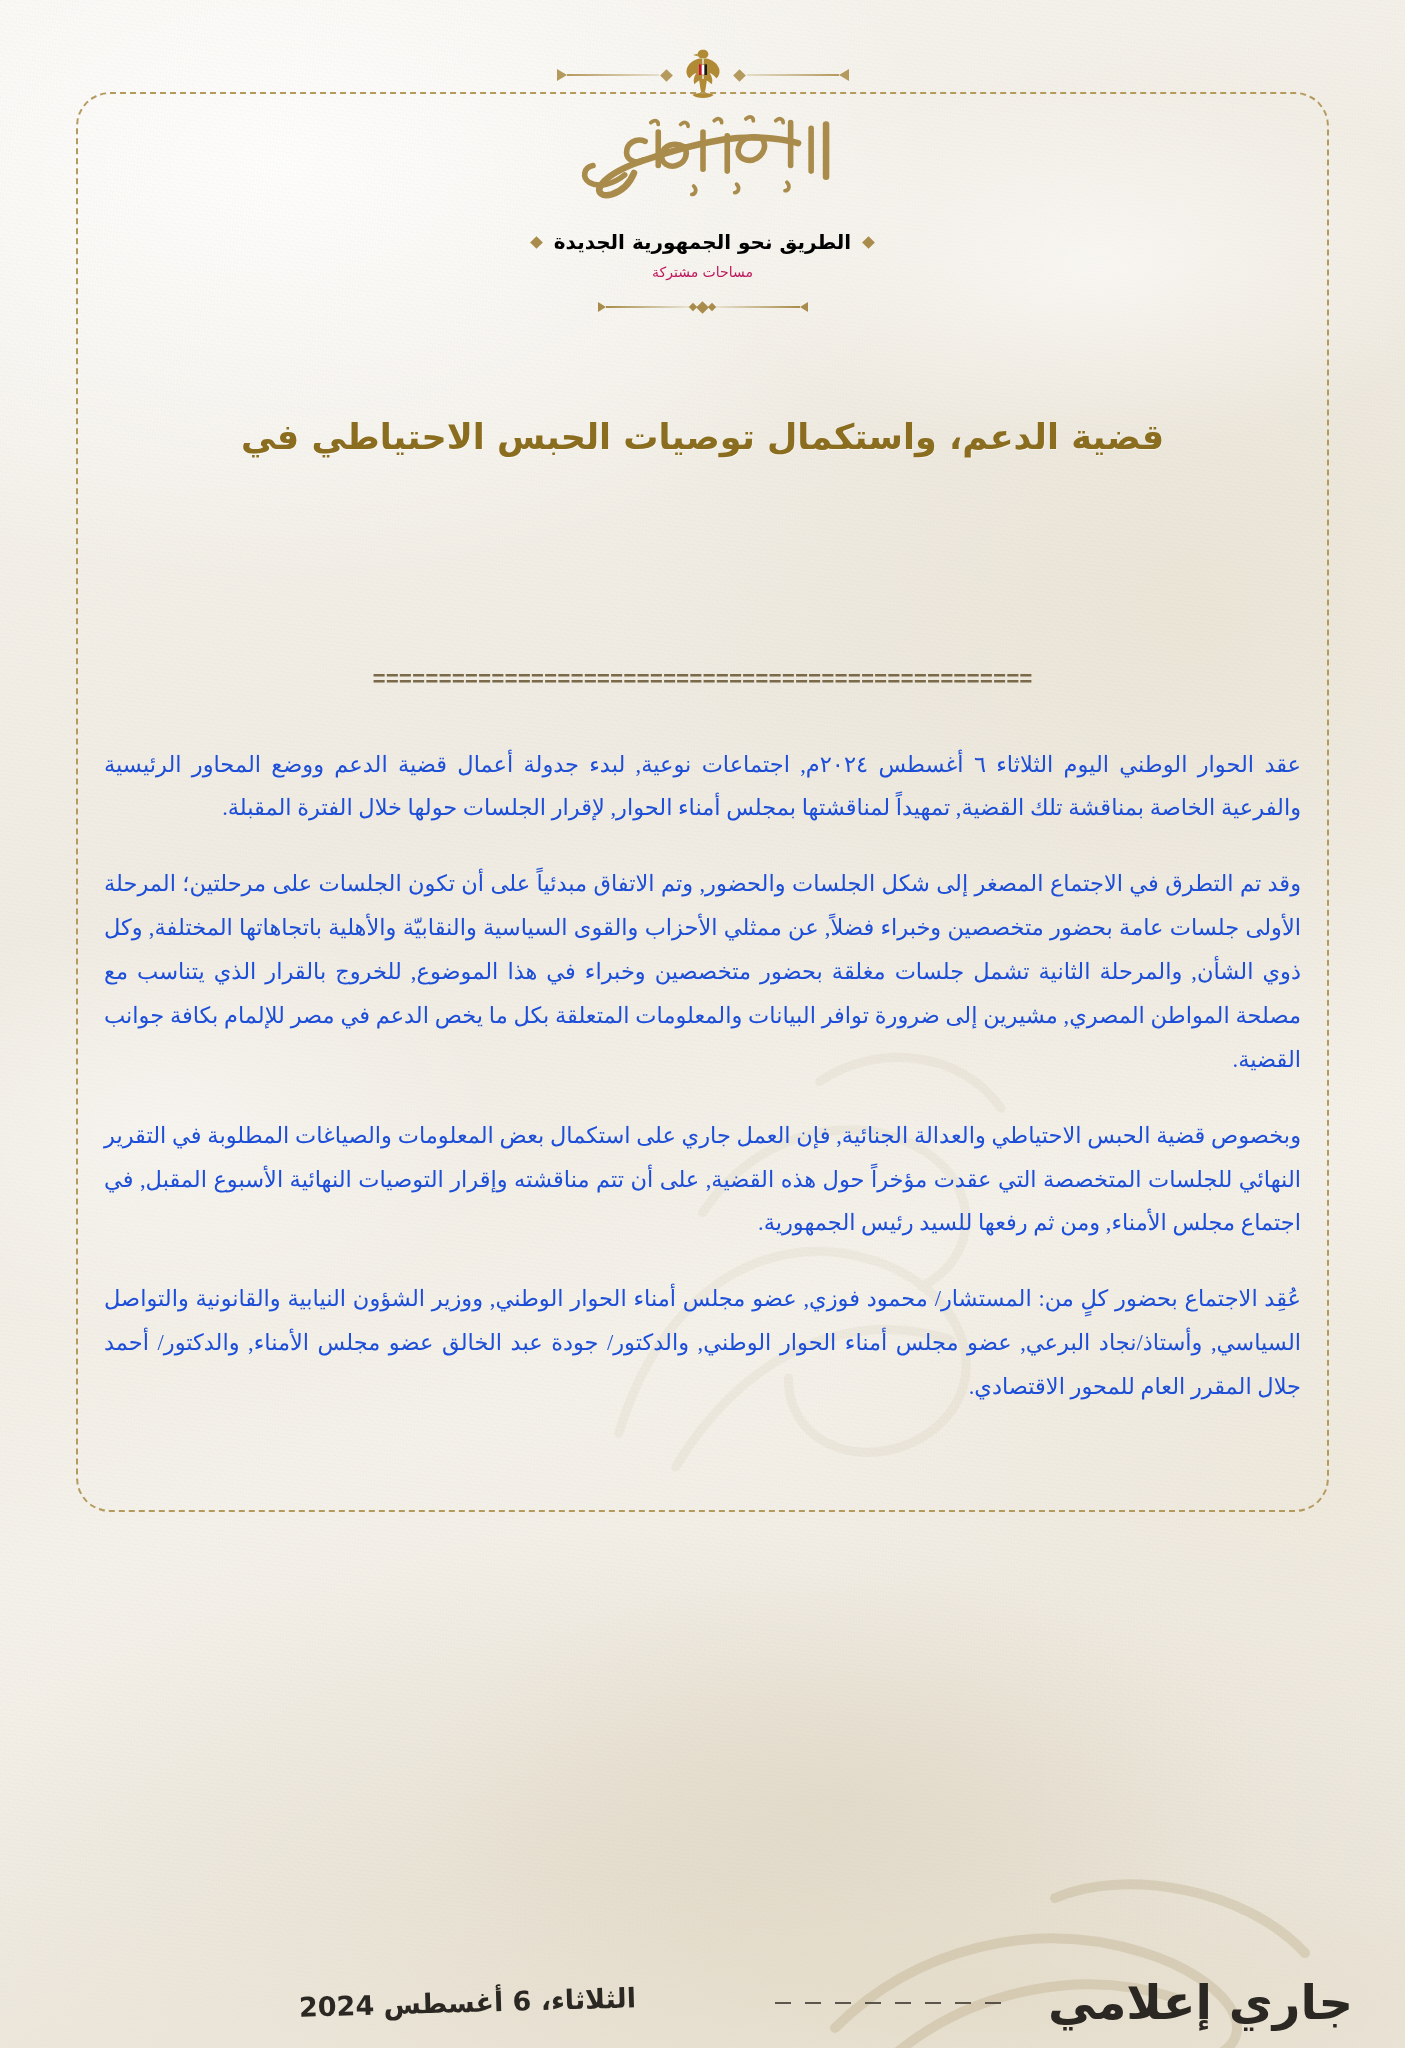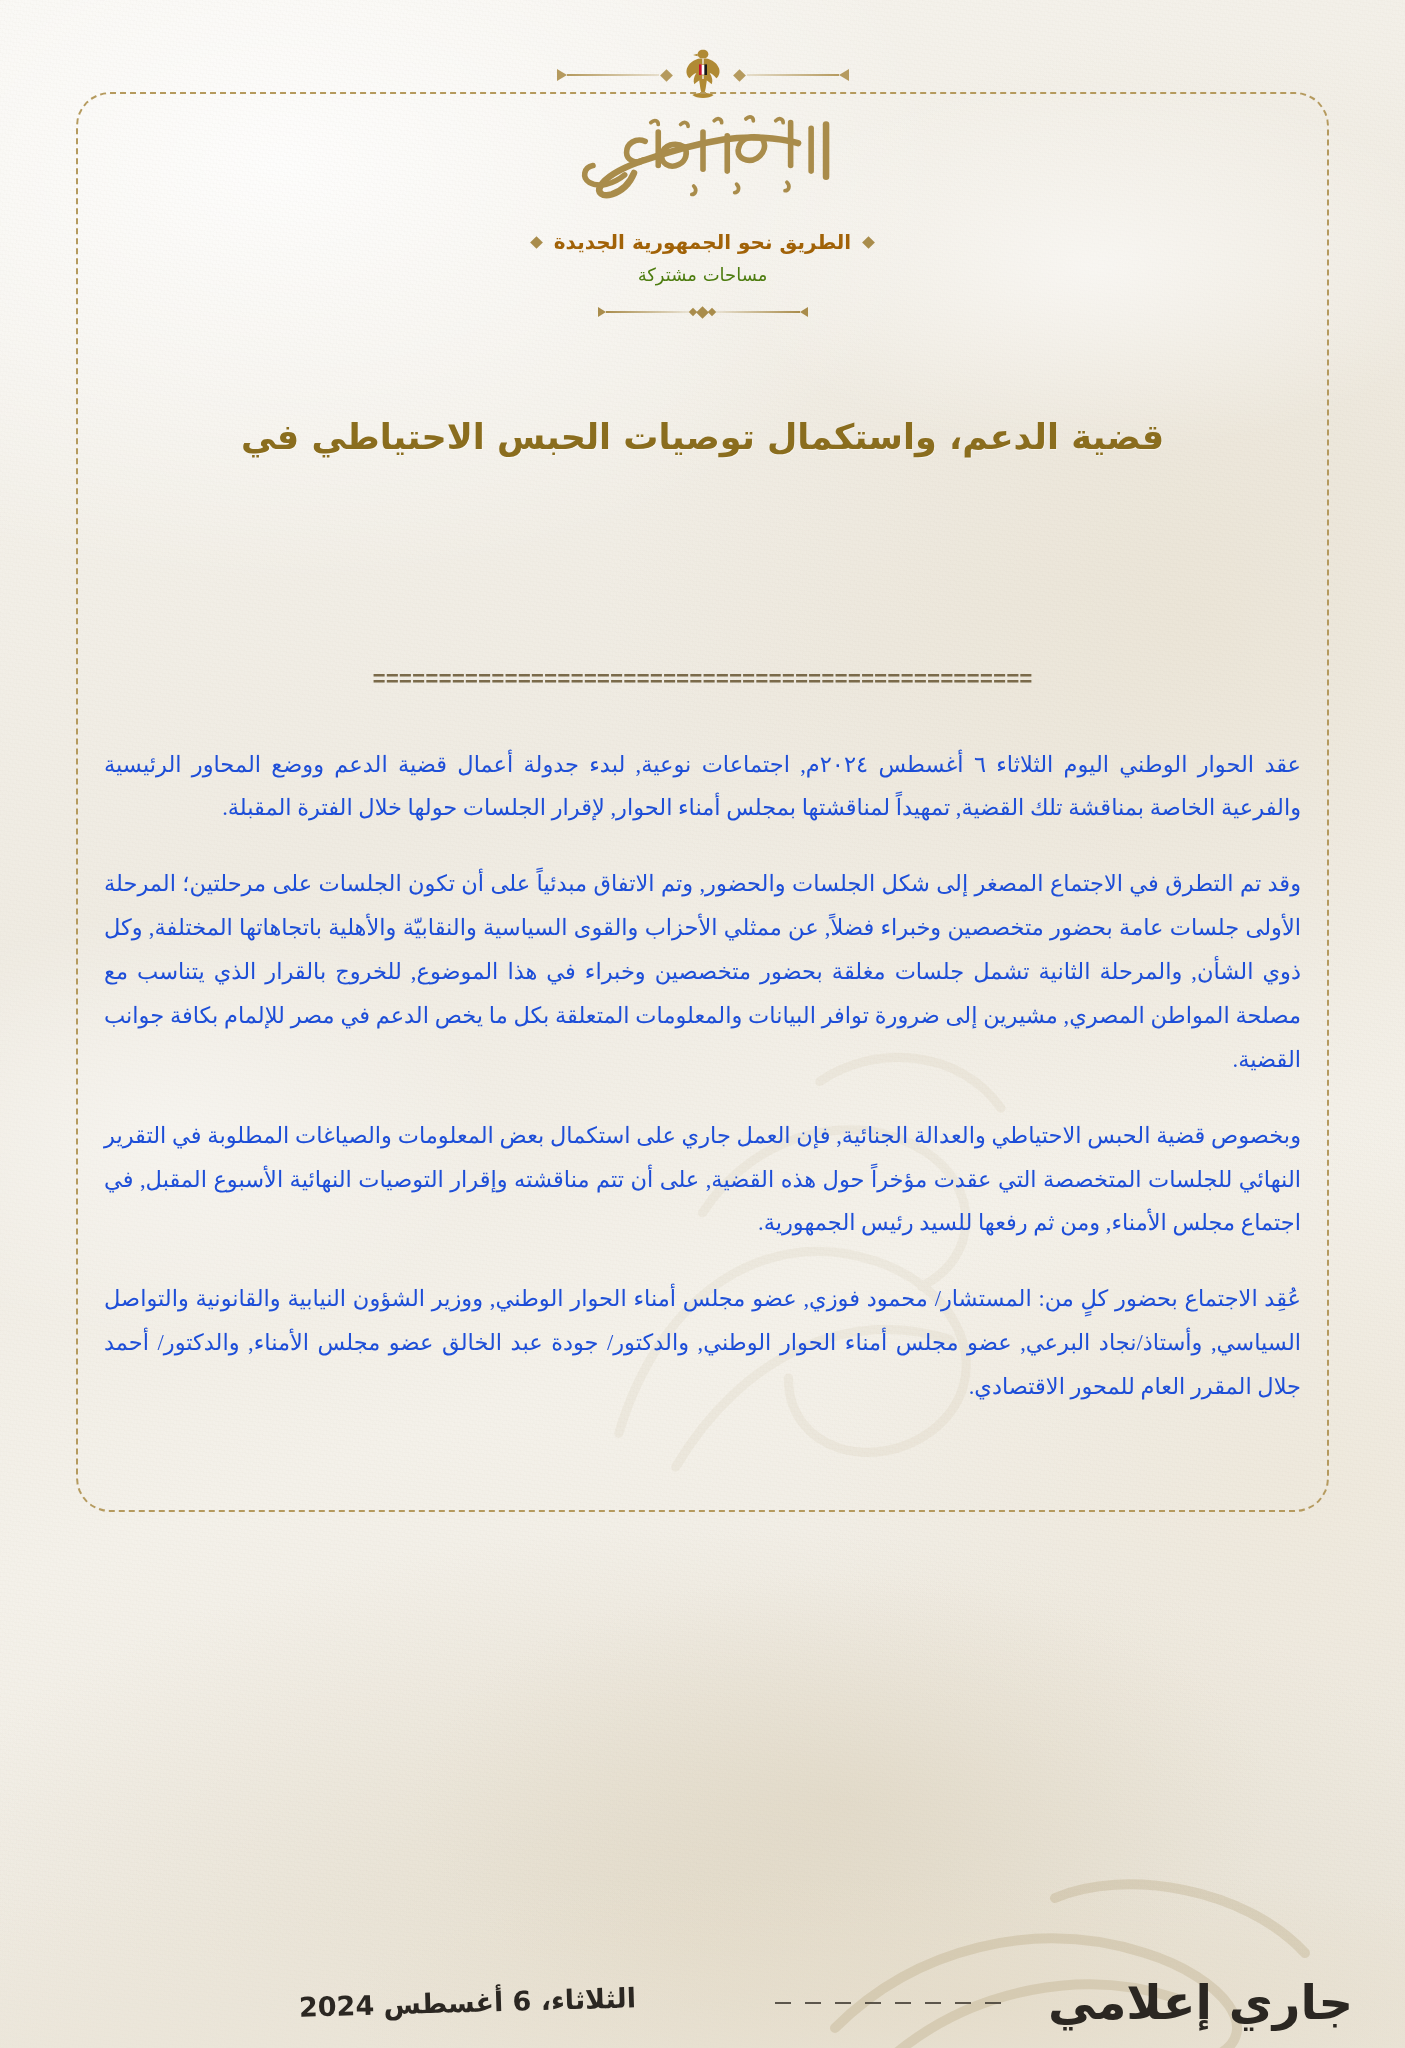--- a/index.html
+++ b/index.html
@@ -122,39 +122,39 @@
     height: 110px;
     display: block;
     margin: 0 auto;
   }
 
   .tagline {
     margin-top: 16px;
     font-family: "DejaVu Sans", "Liberation Sans", sans-serif;
     font-size: 20px;
     font-weight: 700;
-    color: #a16207;
+    color: #000000;
     letter-spacing: 0px;
     display: flex;
     align-items: center;
     justify-content: center;
     gap: 13px;
     direction: rtl;
   }
   .tg-diamond {
     width: 9px; height: 9px;
     background: #a98c4b;
     transform: rotate(45deg);
     display: inline-block;
   }
   .subtag {
     margin-top: 10px;
     font-family: "DejaVu Sans", "Liberation Sans", sans-serif;
-    font-size: 18px;
-    color: #4d7c0f;
+    font-size: 14px;
+    color: #be185d;
     letter-spacing: 6px;
     direction: rtl;
     text-align: center;
   }
 
   
   .orn {
     margin: 18px auto 0;
     width: 210px;
     height: 18px;

